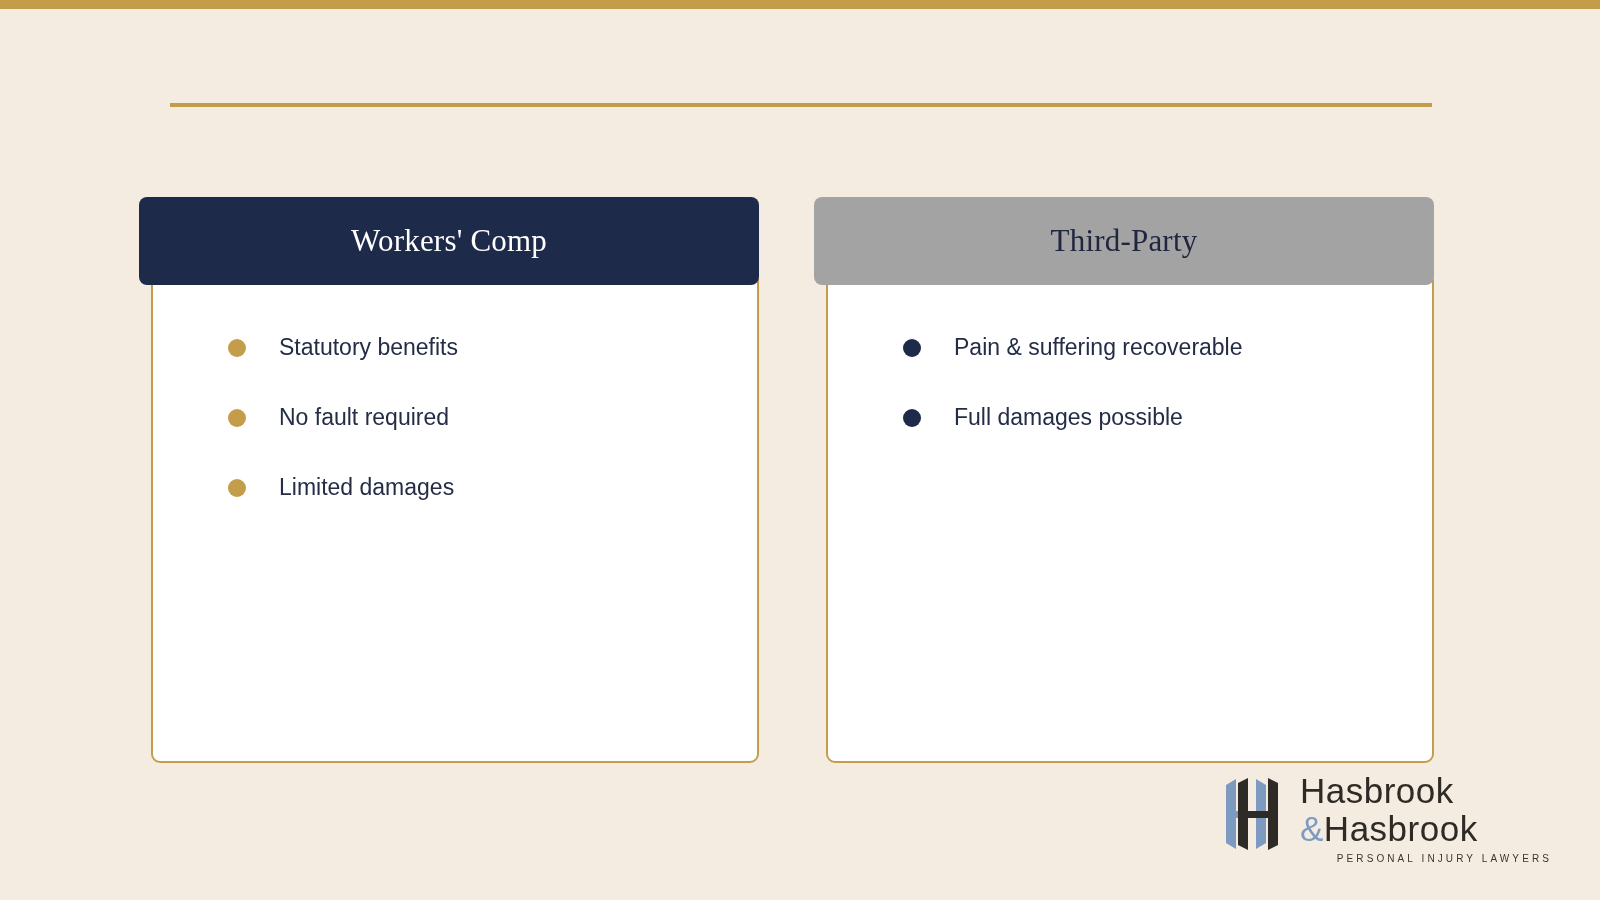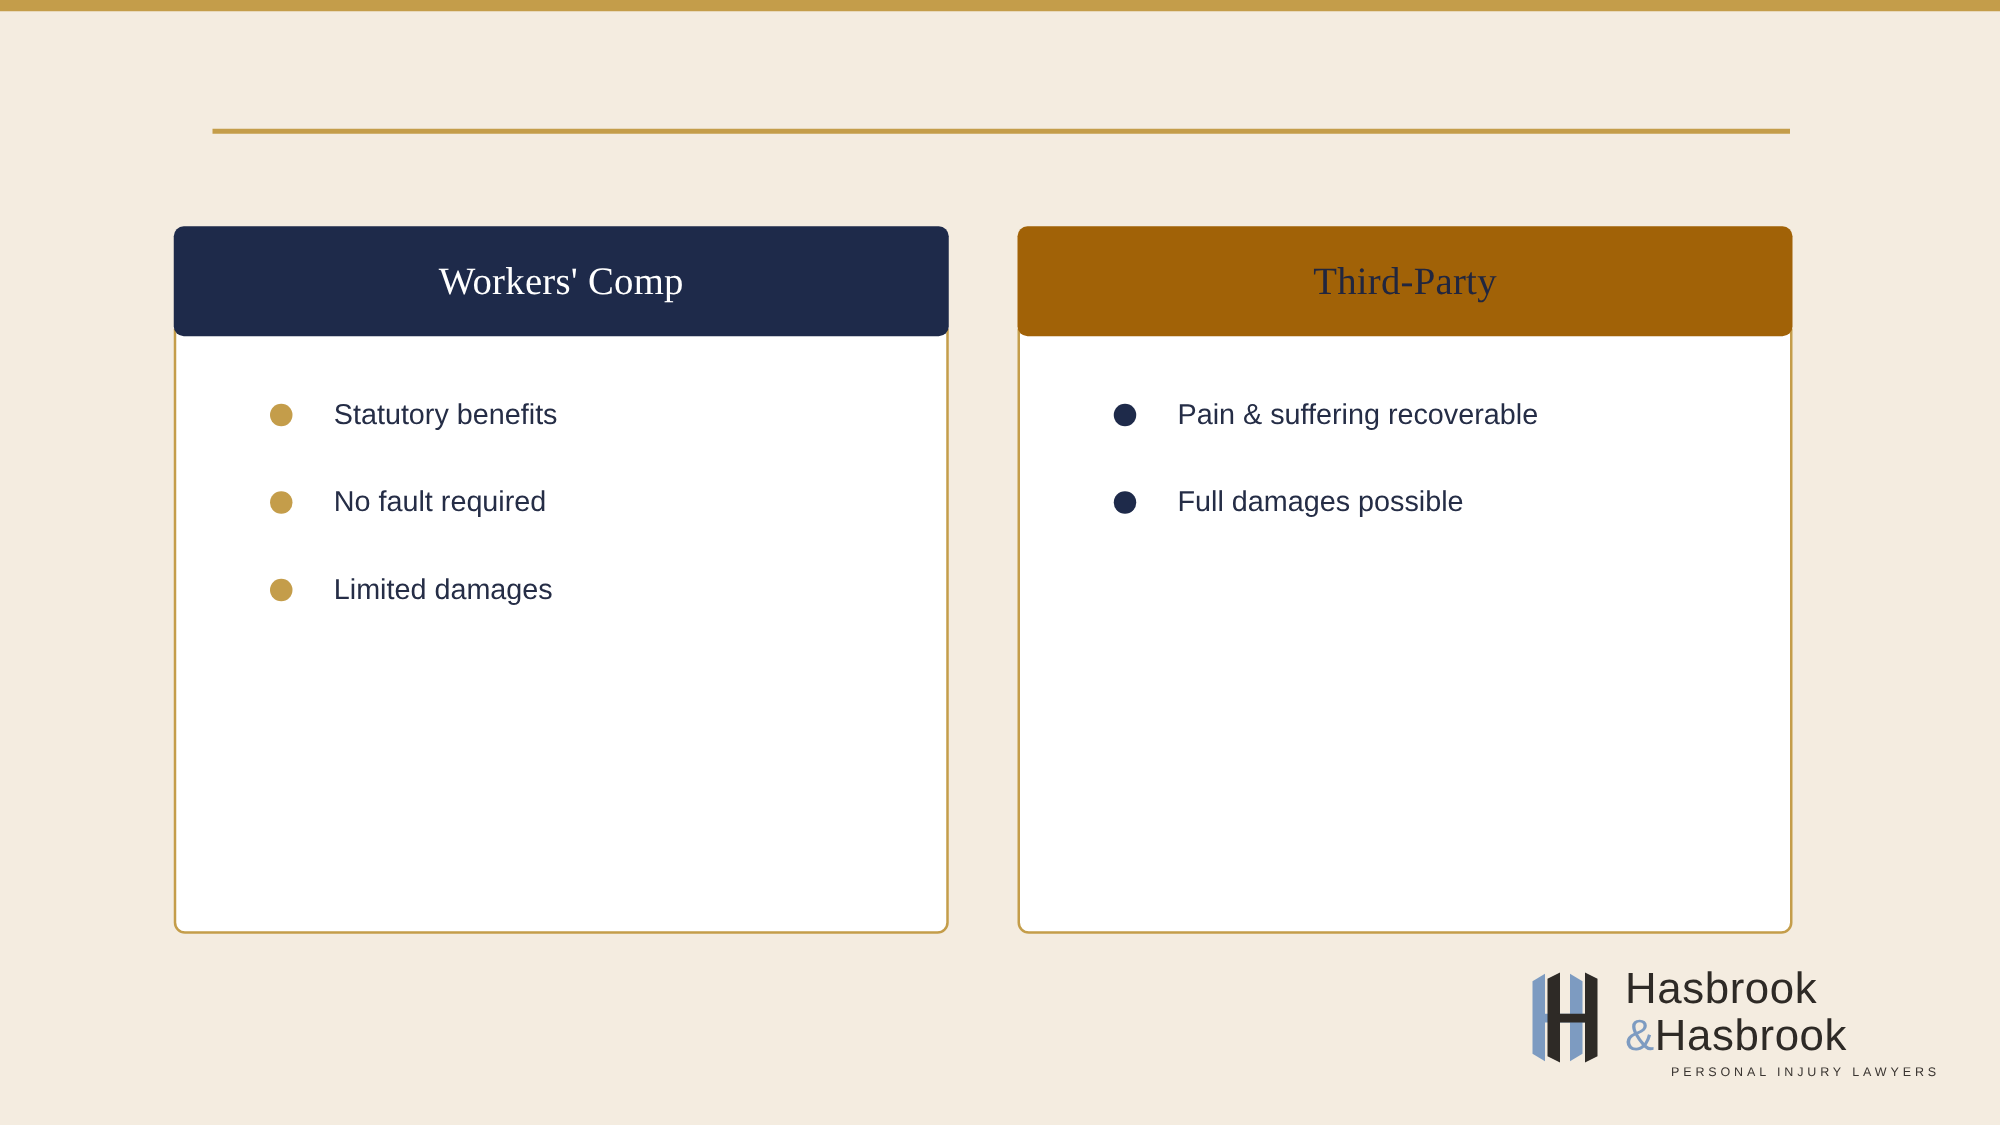--- a/index.html
+++ b/index.html
@@ -50,21 +50,21 @@
   }
   .cards {
     position: absolute;
     top: 181px;
     left: 0;
     width: 1600px;
     height: 570px;
   }
   .card {
     position: absolute;
-    top: 0;
+    top: 16px;
     width: 620px;
     height: 611px;
     box-sizing: border-box;
   }
   .card-left  { left: 139px; }
   .card-right { left: 814px; }
 
   .card-header {
     position: relative;
     height: 88px;
@@ -76,33 +76,34 @@
     font-size: 31px;
     font-weight: 400;
     letter-spacing: 0.2px;
     z-index: 2;
   }
   .card-left .card-header {
     background: #1e2a4a;
     color: #ffffff;
   }
   .card-right .card-header {
-    background: #a16207;
+    background: #a3a3a3;
     color: #21263f;
   }
   .card-body {
     position: relative;
     margin-top: -6px;
     height: 484px;
     background: #ffffff;
     border: 2px solid #c49d4a;
     border-radius: 0 0 9px 9px;
     box-sizing: border-box;
     padding: 32px 30px 0 30px;
     z-index: 1;
+    margin-left: 12px;
   }
   .bullet-list {
     list-style: none;
     margin: 0;
     padding: 0;
   }
   .bullet-item {
     display: flex;
     align-items: center;
     height: 70px;

